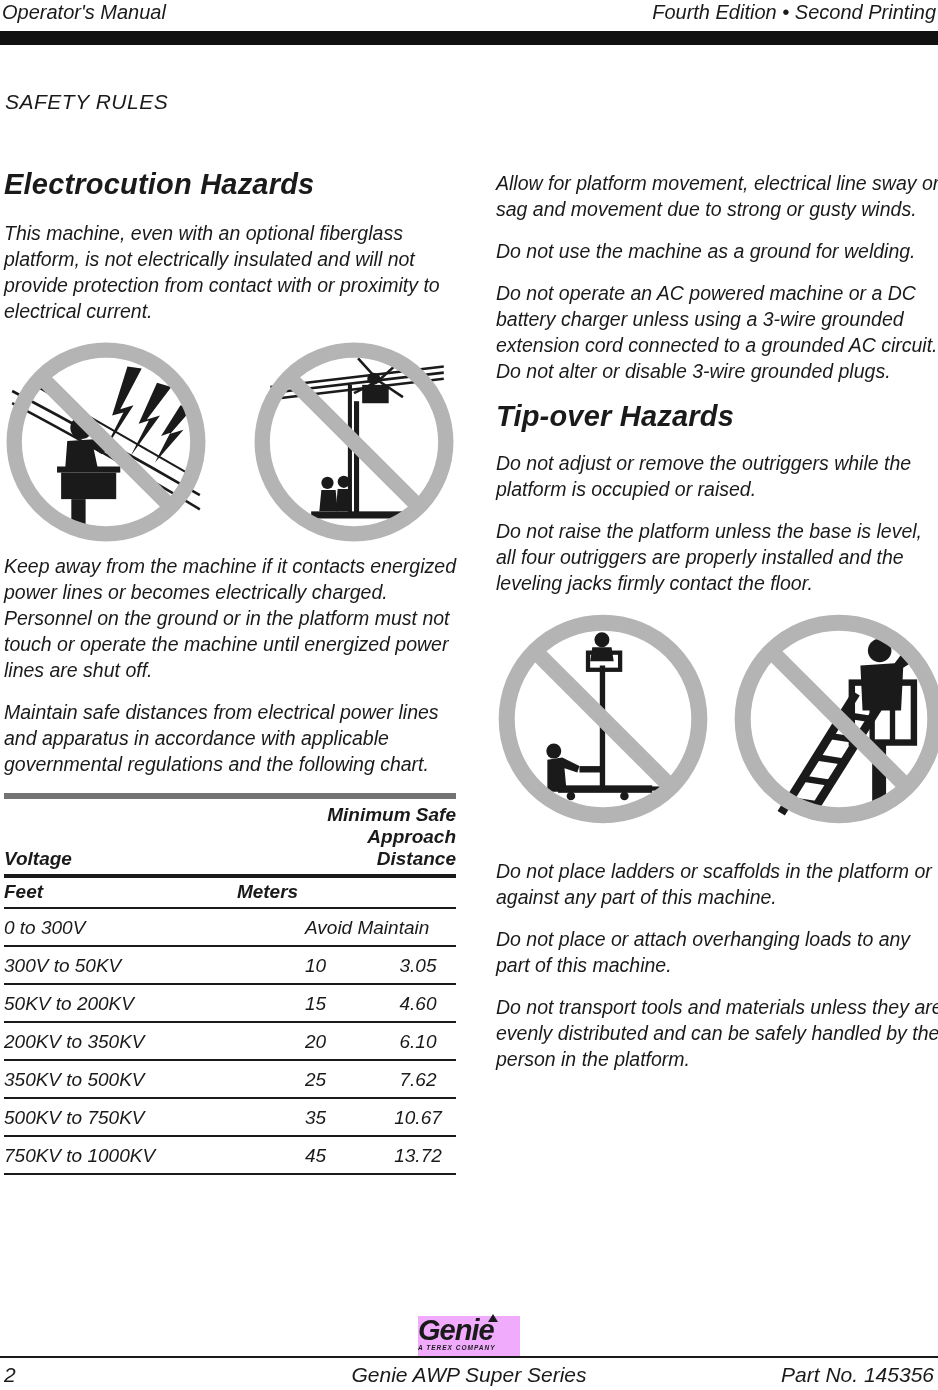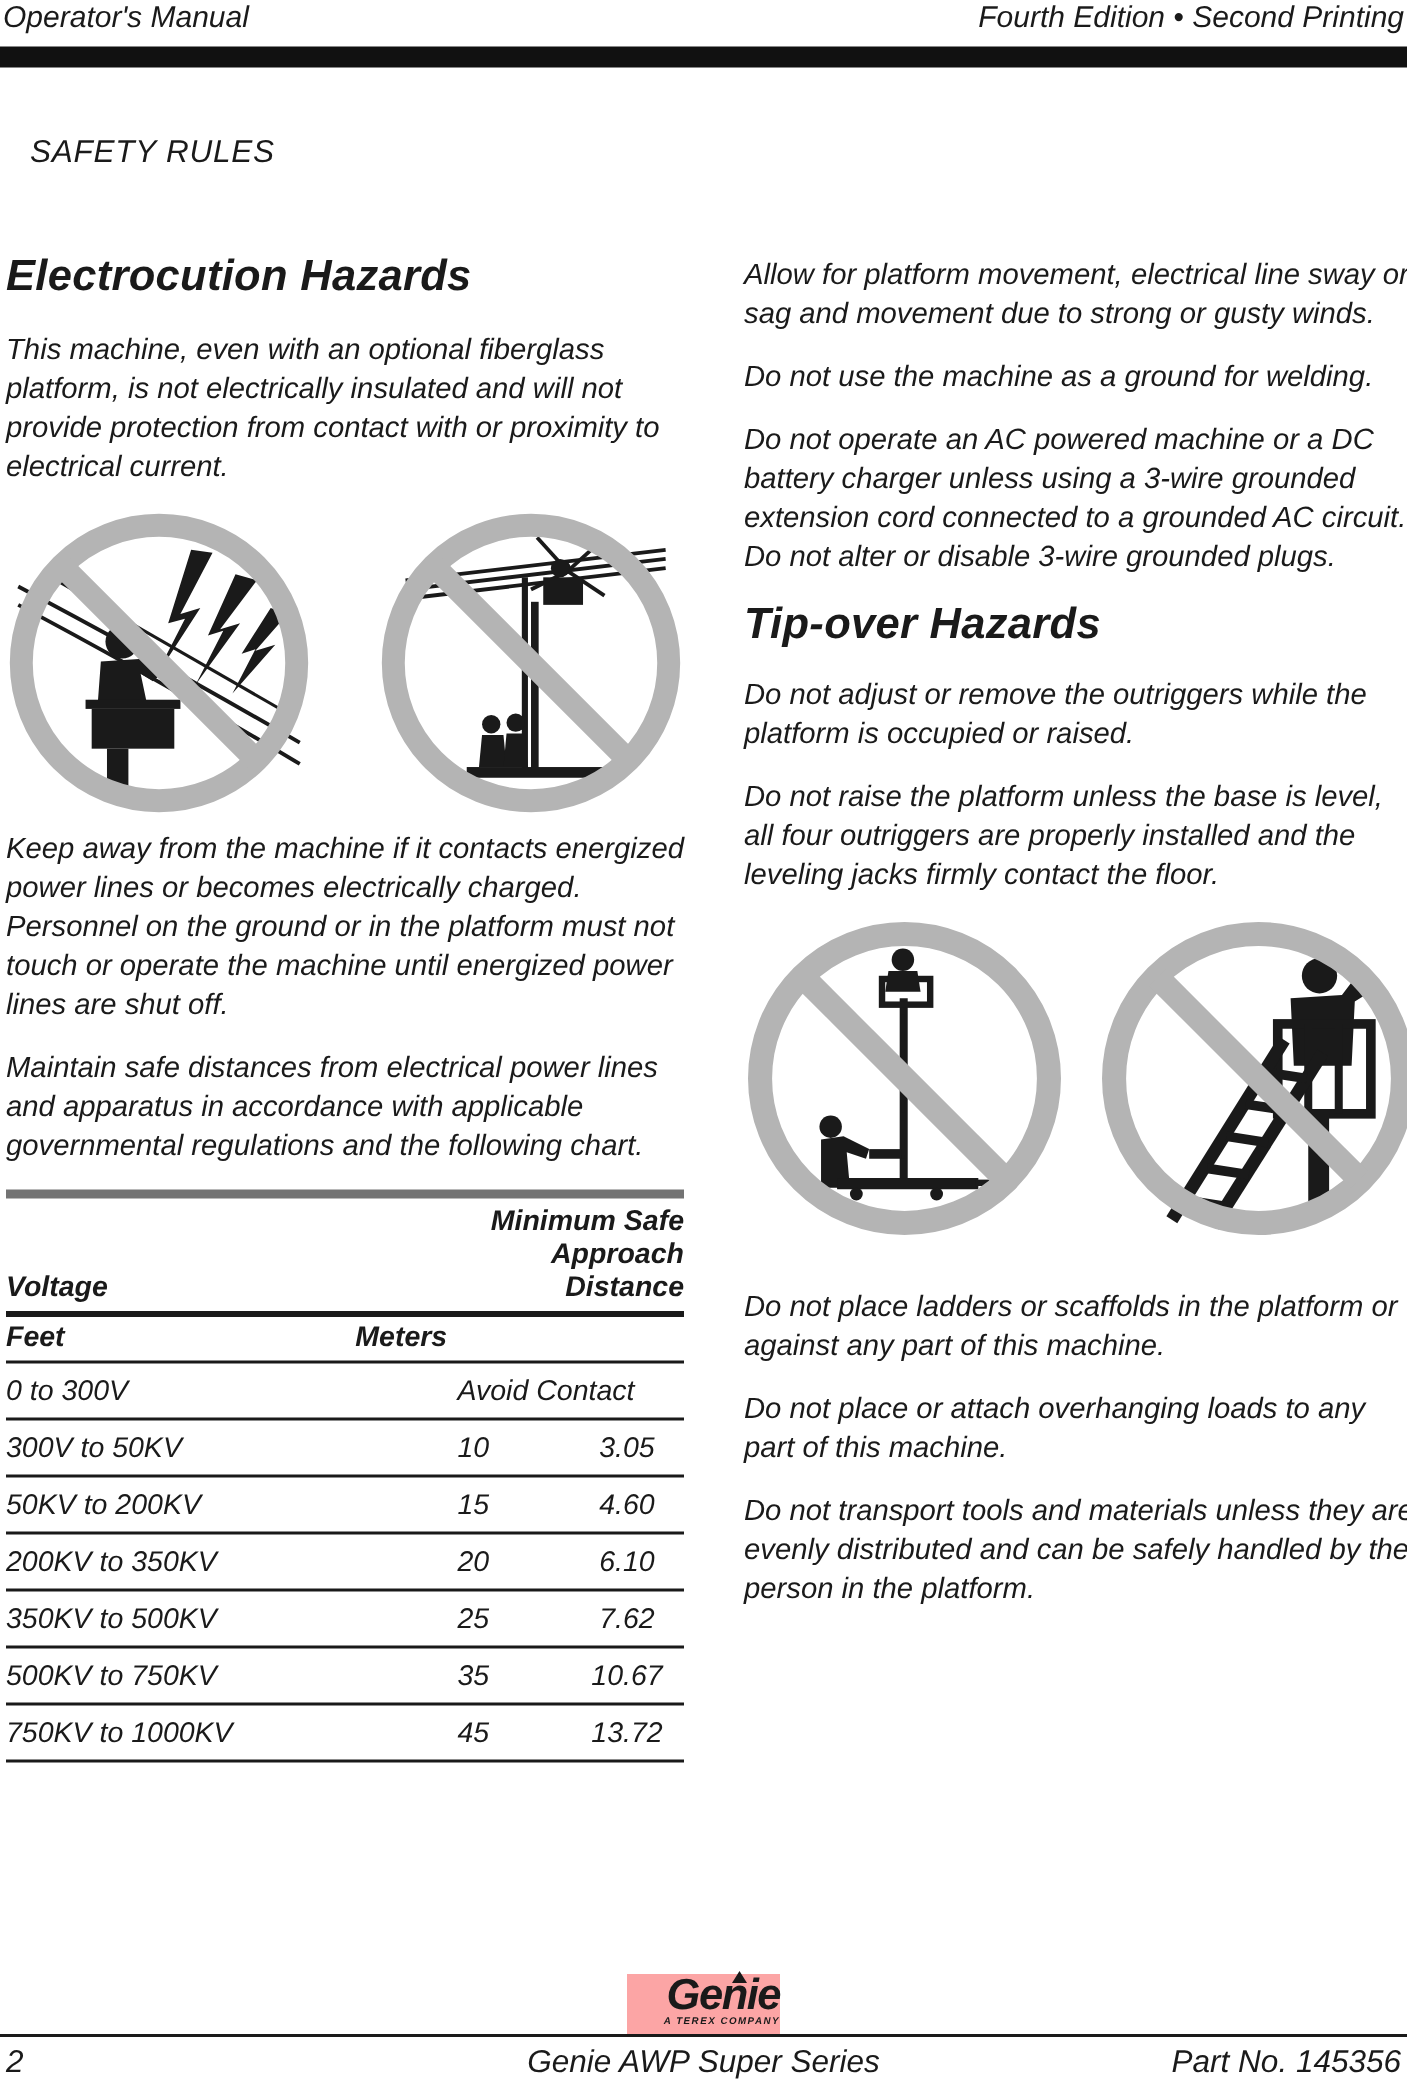--- a/index.html
+++ b/index.html
@@ -7,21 +7,21 @@
   .page {
     position:relative; width:938px; height:1390px; background:#ffffff;
     font-family:"Liberation Sans", sans-serif; color:#1a1a1a; overflow:hidden;
     margin:0 auto;
     font-style:italic;
   }
   
   .hdr-left  { position:absolute; top:1px; left:2px;  font-size:20px; }
   .hdr-right { position:absolute; top:1px; right:2px; font-size:20px; }
   .hdr-bar   { position:absolute; top:31px; left:0; width:938px; height:14px; background:#111; }
-  .section-label { position:absolute; top:90px; left:20px; font-size:21px; letter-spacing:0.5px; }
+  .section-label { position:absolute; top:90px; left:5px; font-size:21px; letter-spacing:0.5px; }
 
   
   .col { position:absolute; top:168px; }
   .col-left  { left:4px;   width:452px; }
   .col-right { left:496px; width:450px; }
 
   h1.sec { font-size:29px; font-weight:bold; letter-spacing:0.2px; margin:0 0 19px 0; }
   p.body { font-size:19.5px; line-height:26px; margin:0 0 16px 0; }
 
   
@@ -37,21 +37,21 @@
   .tbl .merged { flex:1; text-align:left; }
   .thead1 { padding-top:5px; font-weight:bold; }
   .thead2 { padding-bottom:4px; font-weight:bold; border-bottom:4px solid #1a1a1a; }
   .thead3 { padding-top:3px; padding-bottom:4px; font-weight:bold; border-bottom:2px solid #1a1a1a; }
   .trow   { padding-top:8px; padding-bottom:6px; border-bottom:2px solid #1a1a1a; }
 
   
   .foot-rule { position:absolute; top:1356px; left:0; width:938px; height:2px; background:#1a1a1a; }
   .foot-logo {
     position:absolute; top:1316px; left:418px; width:102px; height:40px;
-    background:#fca5a5; z-index:2; text-align:right;
+    background:#f0abfc; z-index:2; text-align:left;
   }
   .genie-word { font-size:29px; font-weight:bold; letter-spacing:-1px; line-height:28px; display:inline-block; position:relative; }
   .genie-tri  { position:absolute; top:-2px; right:22px; width:0; height:0;
                 border-left:5px solid transparent; border-right:5px solid transparent;
                 border-bottom:8px solid #1a1a1a; }
   .genie-sub  { font-size:6.5px; font-weight:bold; letter-spacing:1px; line-height:8px; }
   .foot-page   { position:absolute; top:1363px; left:4px;  font-size:21px; }
   .foot-center { position:absolute; top:1363px; left:0; width:938px; text-align:center; font-size:21px; }
   .foot-right  { position:absolute; top:1363px; right:4px; font-size:21px; }
 </style>
@@ -125,21 +125,21 @@
       <div class="r thead2">
         <div class="c1">Voltage</div>
         <div class="merged" style="text-align:right">Approach Distance</div>
       </div>
       <div class="r thead3">
         <div class="c2">Feet</div>
         <div class="c3">Meters</div>
       </div>
       <div class="r trow">
         <div class="c1">0 to 300V</div>
-        <div class="merged">Avoid Contact</div>
+        <div class="merged">Avoid Maintain</div>
       </div>
       <div class="r trow">
         <div class="c1">300V to 50KV</div>
         <div class="c2">10</div>
         <div class="c3">3.05</div>
       </div>
       <div class="r trow">
         <div class="c1">50KV to 200KV</div>
         <div class="c2">15</div>
         <div class="c3">4.60</div>

